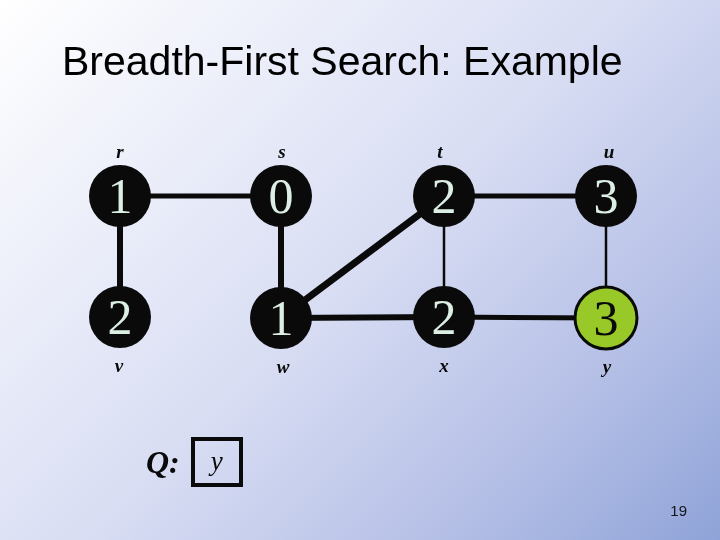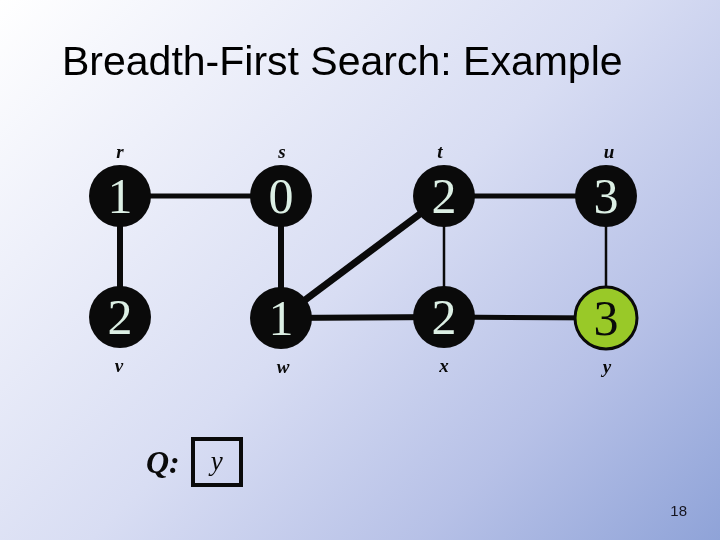--- a/index.html
+++ b/index.html
@@ -170,15 +170,15 @@
     </g>
   </svg>
 
   <div class="queue">
     <span class="queue-label">Q:</span>
     <span class="queue-box">
       <span class="queue-item">y</span>
     </span>
   </div>
 
-  <div class="page-number">18</div>
+  <div class="page-number">19</div>
 
 </div>
 
 </body></html>

